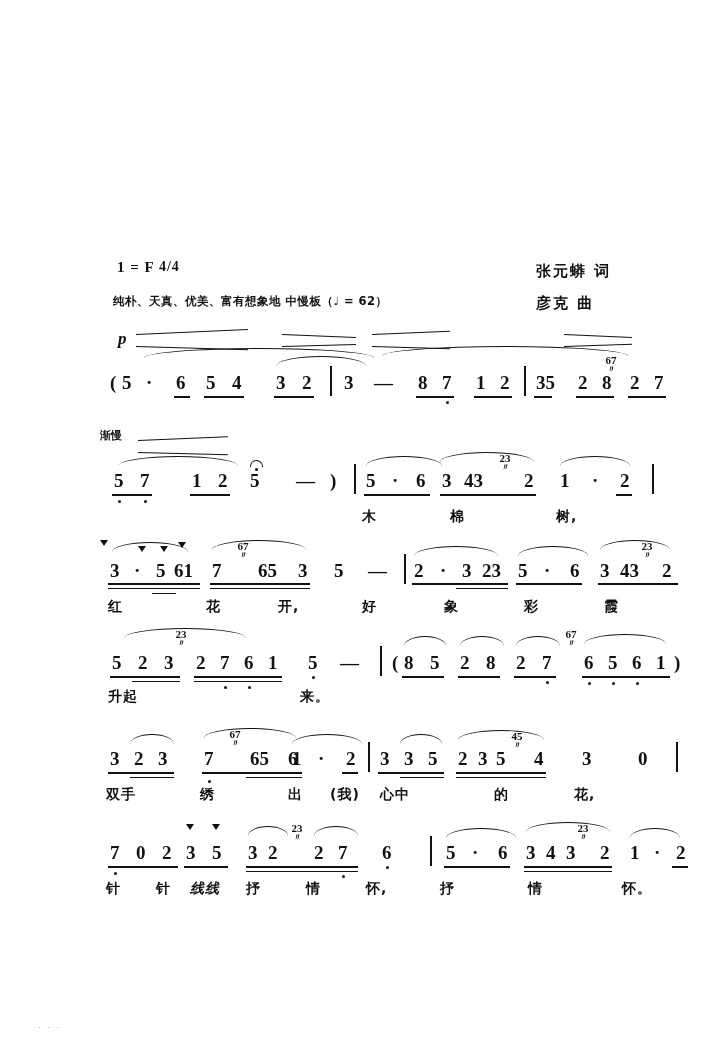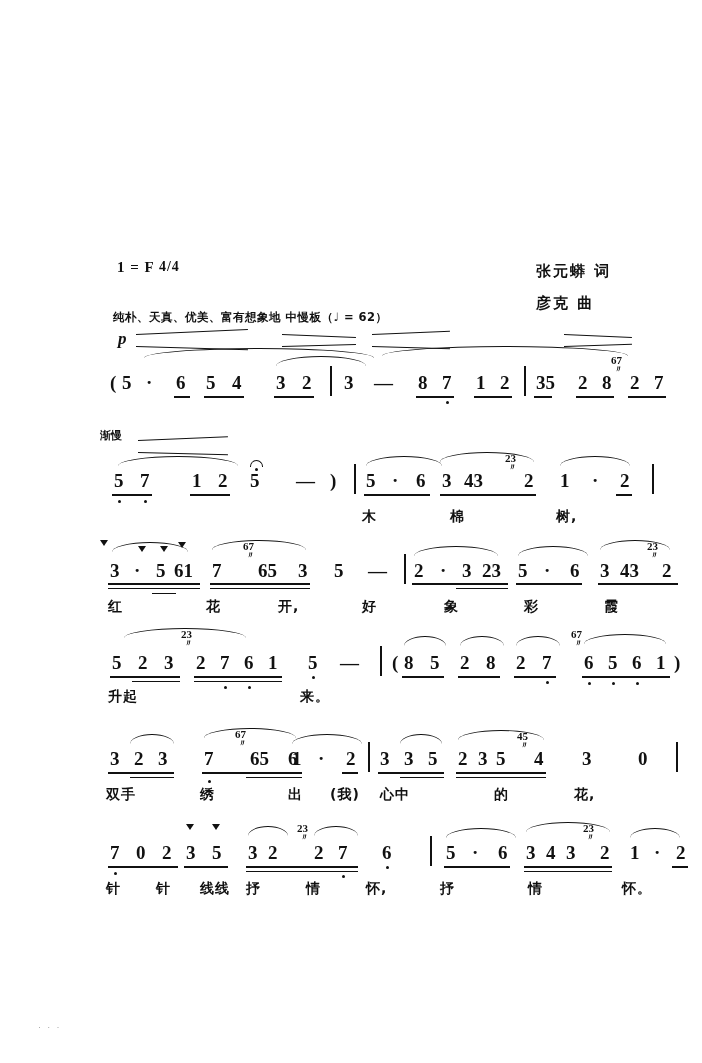--- a/index.html
+++ b/index.html
@@ -33,21 +33,21 @@
   
   .keysig{
     position:absolute;left:117px;top:259px;
     font-family:"Liberation Serif", serif;
     font-size:15px;font-weight:bold;letter-spacing:1px;
   }
   .keysig .frac{display:inline-block;position:relative;top:-1px;font-size:14px;}
   .expr{
     position:absolute;left:113px;top:294px;
     font-family:"DejaVu Sans", sans-serif;
-    font-size:11.5px;font-weight:bold;letter-spacing:0.5px;white-space:nowrap;margin-top:16px;
+    font-size:11.5px;font-weight:bold;letter-spacing:0.5px;white-space:nowrap;
   }
   .credit-lyr{
     position:absolute;left:536px;top:262px;
     font-family:"DejaVu Sans", sans-serif;font-size:15px;font-weight:bold;
     letter-spacing:2px;white-space:nowrap;
   }
   .credit-mus{
     position:absolute;left:536px;top:294px;
     font-family:"DejaVu Sans", sans-serif;font-size:15px;font-weight:bold;
     letter-spacing:2px;white-space:nowrap;
@@ -90,21 +90,21 @@
   .beam2{position:absolute;border-top:1.6px solid #111;}
   
   .dotlow{position:absolute;width:3px;height:3px;border-radius:50%;background:#111;}
   
   .bar{position:absolute;width:1.6px;background:#111;}
   
   .slur{position:absolute;border-top:1.4px solid #111;border-radius:50%/100% 100% 0 0;height:9px;border-left:0;border-right:0;border-bottom:0;}
   
   .grace{
     position:absolute;font-family:"Liberation Serif", serif;
-    font-size:11px;font-weight:bold;line-height:9px;text-align:right;
+    font-size:11px;font-weight:bold;line-height:9px;text-align:center;
   }
   .grace .gm{font-size:9px;letter-spacing:-1px;display:block;}
   
   .mark{position:absolute;width:0;height:0;border-left:4px solid transparent;border-right:4px solid transparent;border-top:6px solid #111;}
   
   .ferm{position:absolute;font-size:13px;line-height:8px;}
   .ferm b{display:block;width:11px;height:6px;border:1.3px solid #111;border-bottom:0;border-radius:11px 11px 0 0;}
   .ferm s{display:block;width:3px;height:3px;border-radius:50%;background:#111;margin:1px auto 0;}
 
   .pageno{
@@ -485,21 +485,21 @@
 
       <div class="slur" style="left:630px;top:-6px;width:50px;"></div>
       <span class="n" style="left:630px;top:8px;">1</span>
       <span class="n" style="left:654px;top:8px;">·</span>
       <span class="n" style="left:676px;top:8px;">2</span>
       <div class="beam" style="left:672px;top:32px;width:16px;"></div>
     </div>
     <div class="lyr">
       <span class="ly" style="left:106px;">针</span>
       <span class="ly" style="left:156px;">针</span>
-      <span class="ly" style="left:200px;">线线</span>
+      <span class="ly" style="left:190px;font-style:italic;">线线</span>
       <span class="ly" style="left:246px;">抒</span>
       <span class="ly" style="left:306px;">情</span>
       <span class="ly" style="left:366px;">怀,</span>
       <span class="ly" style="left:440px;">抒</span>
       <span class="ly" style="left:528px;">情</span>
       <span class="ly" style="left:622px;">怀。</span>
     </div>
   </div>
 
   <div class="specks">· · ·</div>

